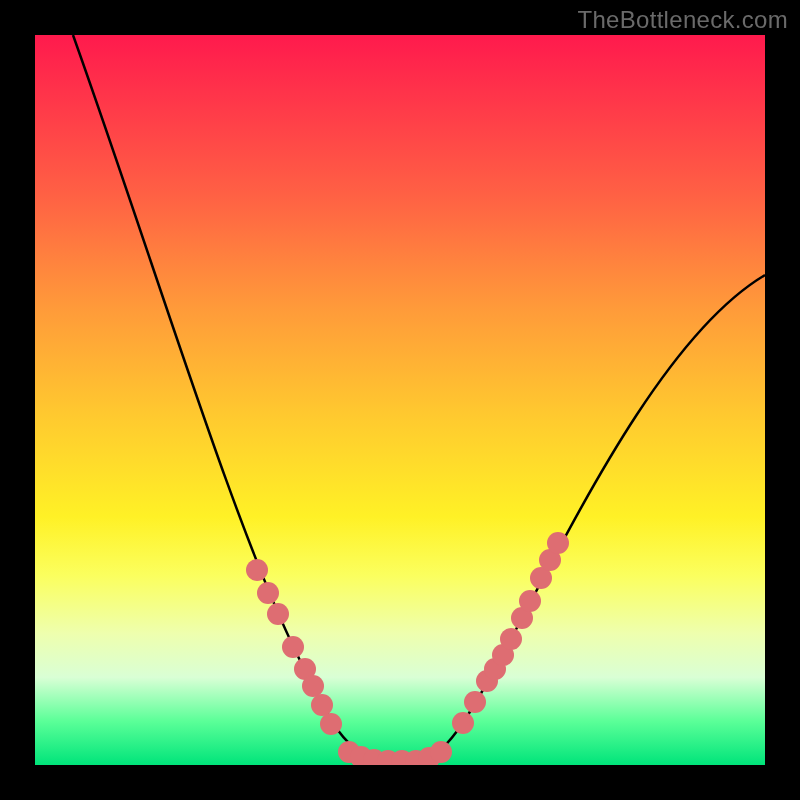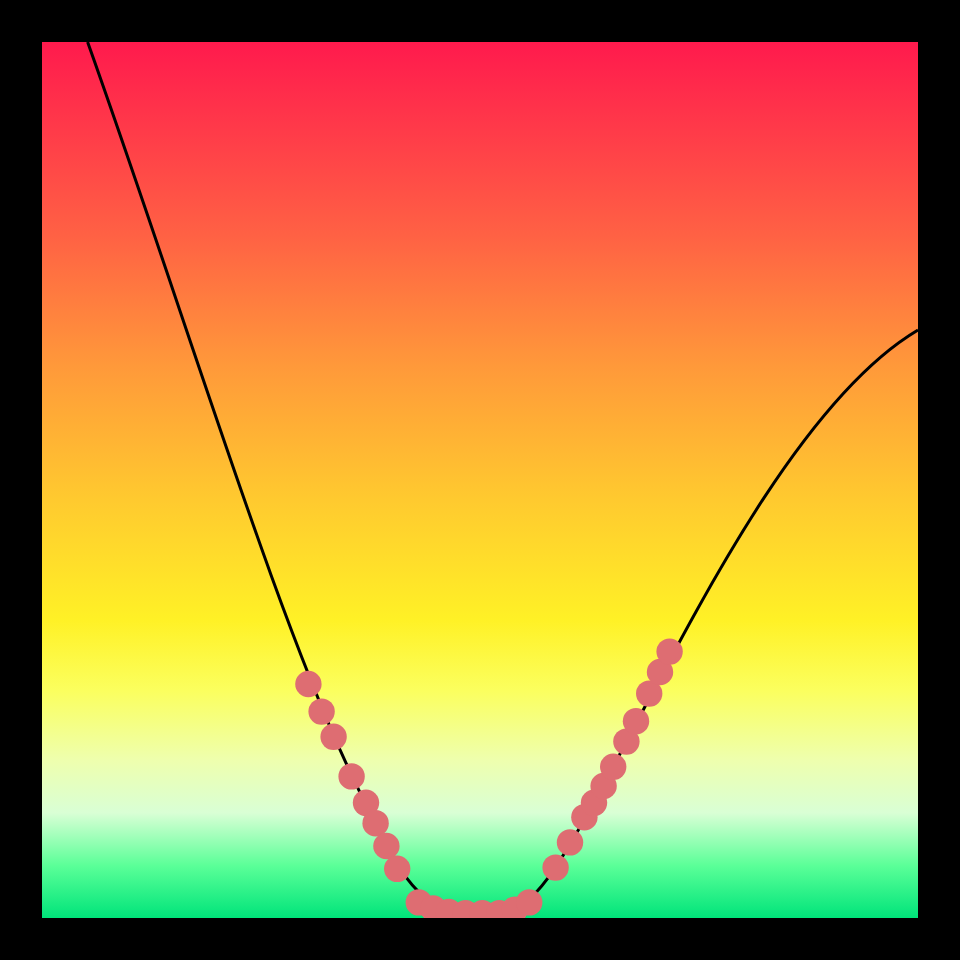--- a/index.html
+++ b/index.html
@@ -89,13 +89,14 @@
           <circle cx="476" cy="604" r="11" fill="#de6d72"></circle>
           <circle cx="487" cy="583" r="11" fill="#de6d72"></circle>
           <circle cx="495" cy="566" r="11" fill="#de6d72"></circle>
           <circle cx="506" cy="543" r="11" fill="#de6d72"></circle>
           <circle cx="515" cy="525" r="11" fill="#de6d72"></circle>
           <circle cx="523" cy="508" r="11" fill="#de6d72"></circle>
         </g>
     </svg>
   </div>
 
+  <div class="watermark">TheBottleneck.com</div>
 </div>
 
 </body></html>

